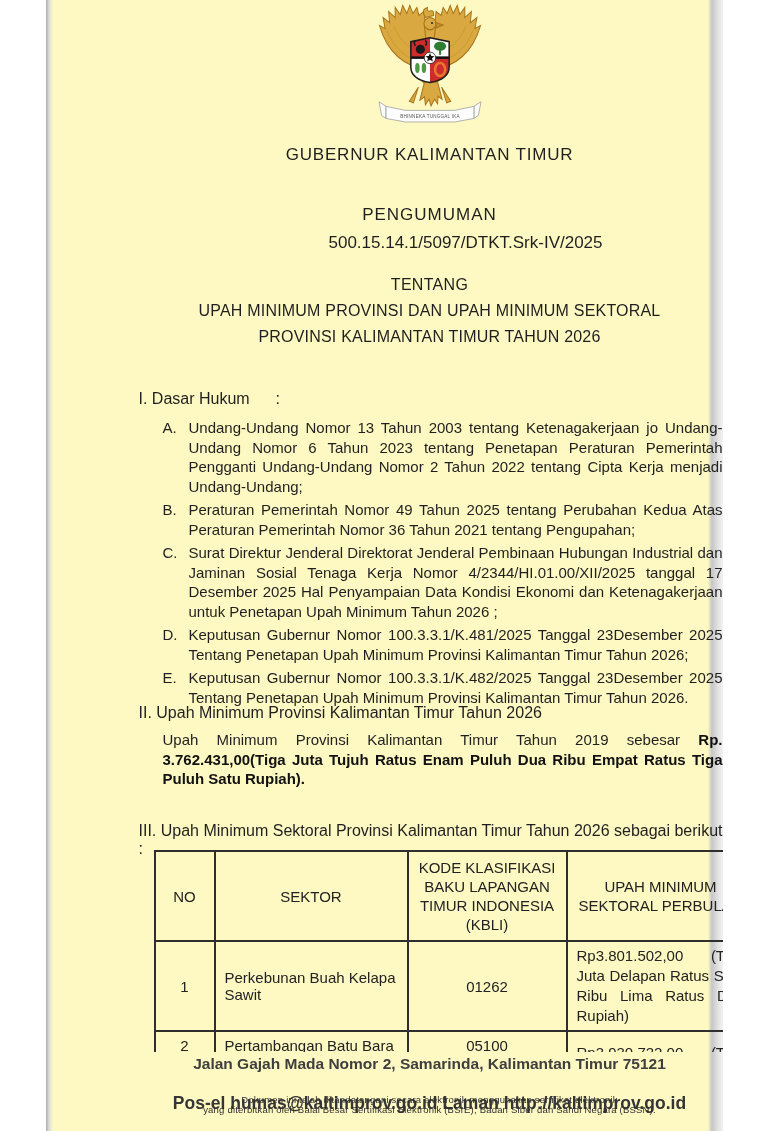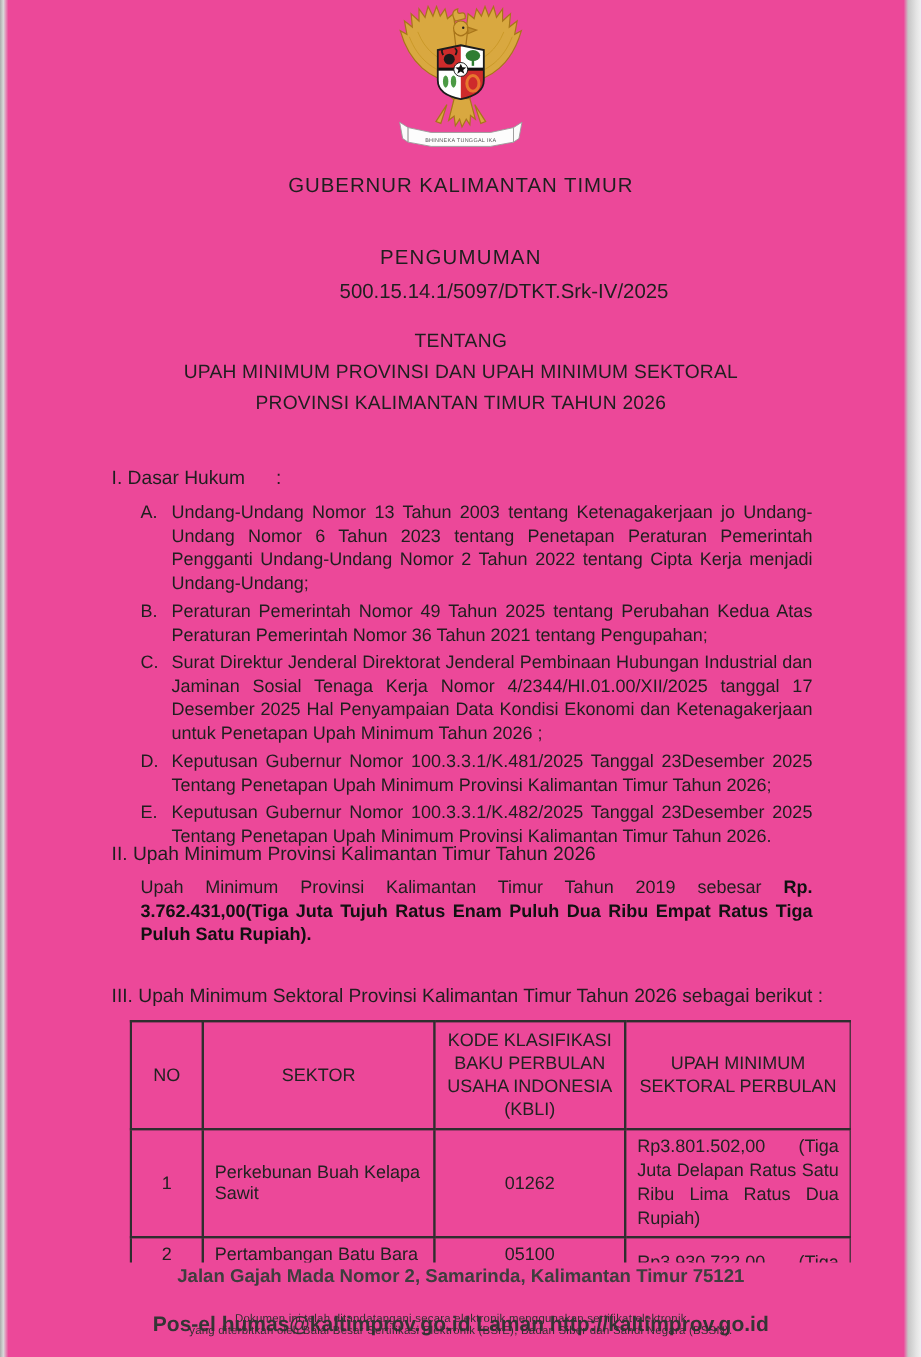--- a/index.html
+++ b/index.html
@@ -1,18 +1,18 @@
 <!DOCTYPE html>
 <html><head>
 <meta charset="utf-8">
 <style>
   html,body{margin:0;padding:0;background:#ffffff;}
   .page{
-    position:relative;width:768px;height:1131px;margin:0 auto;
-    background:#ec4899;overflow:hidden;
+    position:relative;width:677px;height:1131px;margin:0 auto;
+    background:#fef9c3;overflow:hidden;
     font-family:"Liberation Sans","DejaVu Sans",sans-serif;
     color:#1f1f1f;
   }
   .edge-left{position:absolute;left:0;top:0;width:7px;height:1131px;
     background:linear-gradient(to right,#ababab 0%,#d9d9d9 40%,rgba(255,255,255,0) 100%);}
   .edge-right{position:absolute;right:0;top:0;width:15px;height:1131px;
     background:linear-gradient(to left,#f2f2f2 0%,#e4e4e4 30%,#c6c6c6 75%,rgba(255,255,255,0) 100%);}
   .abs{position:absolute;}
   .ctr{left:0;width:768px;text-align:center;}
   .emblem{left:330px;top:2px;width:108px;height:136px;}
@@ -167,21 +167,21 @@
       <colgroup>
           <col class="c-no">
           <col class="c-sektor">
           <col class="c-kbli">
           <col class="c-upah">
         </colgroup>
       <tbody>
           <tr class="hdr">
         <td>NO</td>
         <td>SEKTOR</td>
-        <td>KODE KLASIFIKASI BAKU PERBULAN USAHA INDONESIA (KBLI)</td>
+        <td>KODE KLASIFIKASI BAKU LAPANGAN TIMUR INDONESIA (KBLI)</td>
         <td>UPAH MINIMUM SEKTORAL PERBULAN</td>
       </tr>
       <tr class="row1">
         <td class="no">1</td>
         <td>Perkebunan Buah Kelapa Sawit</td>
         <td class="kbli">01262</td>
         <td class="upah">Rp3.801.502,00 (Tiga Juta Delapan Ratus Satu Ribu Lima Ratus Dua Rupiah)</td>
       </tr>
       <tr class="row2">
         <td class="no">2</td>

